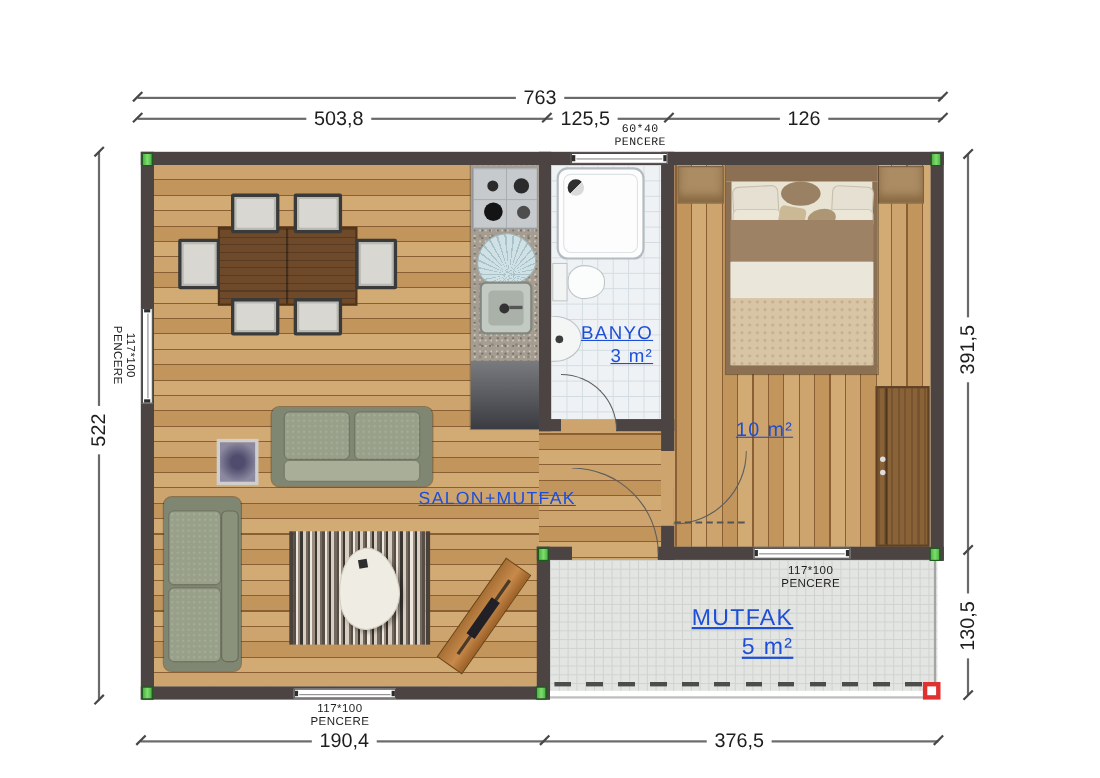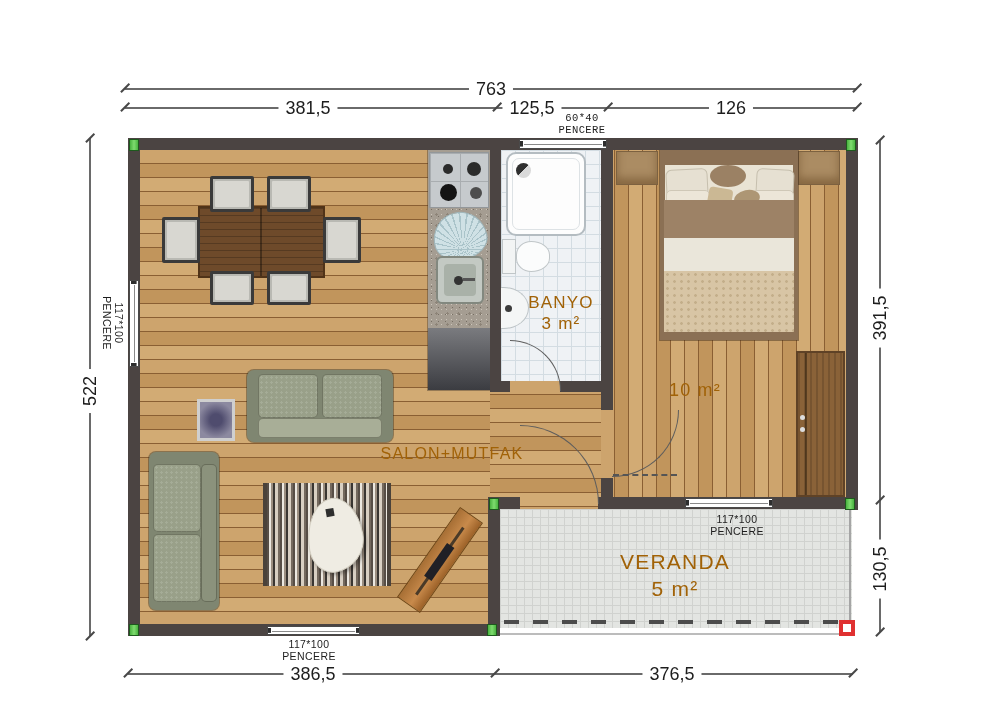--- a/index.html
+++ b/index.html
@@ -18,22 +18,22 @@
   .dlh::after{right:-6px;top:-1px;}
   .dlv::before{top:-1px;left:-5px;}
   .dlv::after{bottom:-1px;left:-5px;}
   .tick{position:absolute;}
   .dimlabel{position:absolute;transform:translate(-50%,-50%);background:#fff;padding:0 7px;
             font-size:18px;color:#1d1d1d;white-space:nowrap;}
   .dimlabel.rot{transform:translate(-50%,-50%) rotate(-90deg);}
   .winlabel{position:absolute;transform:translateX(-50%);text-align:center;font-size:10.5px;
             line-height:11.5px;letter-spacing:.4px;color:#1d1d1d;white-space:nowrap;}
   .winlabel.rot90{transform:translate(-50%,-50%) rotate(90deg);}
-  .roomlabel{position:absolute;transform:translateX(-50%);text-align:center;color:#a16207;
-             letter-spacing:1.2px;white-space:nowrap;z-index:40;}
+  .roomlabel{position:absolute;transform:translateX(-50%);text-align:right;color:#1d4ed8;
+             letter-spacing:1.2px;white-space:nowrap;z-index:40;text-decoration:underline;}
   
   .wall{position:absolute;background:#4b4442;z-index:20;}
   .floor-wood-h{position:absolute;z-index:5;background-color:#c79e66;background-image:
      repeating-linear-gradient(180deg,#cda46d 0px,#cda46d 13px,#8a5f33 13px,#8a5f33 14px,
         #c1955c 14px,#c1955c 27px,#8a5f33 27px,#8a5f33 28px,#d2ab74 28px,#d2ab74 41px,#8a5f33 41px,#8a5f33 42px),
      repeating-linear-gradient(90deg,rgba(90,55,15,.20) 0 1px,transparent 1px 53px);}
   .floor-wood-v{position:absolute;z-index:5;background-color:#c79e66;background-image:
      repeating-linear-gradient(90deg,#cda46d 0px,#cda46d 13px,#8a5f33 13px,#8a5f33 14px,
         #c1955c 14px,#c1955c 27px,#8a5f33 27px,#8a5f33 28px,#d2ab74 28px,#d2ab74 41px,#8a5f33 41px,#8a5f33 42px),
      repeating-linear-gradient(180deg,rgba(90,55,15,.20) 0 1px,transparent 1px 47px);}
@@ -80,35 +80,35 @@
 
 <div class="stage">
 
 
   <div class="dlh" style="left:125px;top:88px;width:732px;"></div>
   <div class="dimlabel" style="left:491px;top:89px;">763</div>
 
   <div class="dlh" style="left:125px;top:107px;width:732px;"></div>
   <div class="tick" style="left:491px;top:106px;"></div>
   <div class="tick" style="left:602px;top:106px;"></div>
-  <div class="dimlabel" style="left:308px;top:108px;">381,5</div>
+  <div class="dimlabel" style="left:308px;top:108px;">503,8</div>
   <div class="dimlabel" style="left:532px;top:108px;">125,5</div>
   <div class="dimlabel" style="left:731px;top:108px;">126</div>
 
   <div class="dlv" style="left:89px;top:138px;height:498px;"></div>
   <div class="dimlabel rot" style="left:90px;top:391px;">522</div>
 
   <div class="dlv" style="left:879px;top:140px;height:492px;"></div>
   <div class="tick" style="left:874px;top:499px;"></div>
   <div class="dimlabel rot" style="left:880px;top:318px;">391,5</div>
   <div class="dimlabel rot" style="left:880px;top:569px;">130,5</div>
 
   <div class="dlh" style="left:128px;top:673px;width:725px;"></div>
   <div class="tick" style="left:489px;top:672px;"></div>
-  <div class="dimlabel" style="left:313px;top:674px;">386,5</div>
+  <div class="dimlabel" style="left:313px;top:674px;">190,4</div>
   <div class="dimlabel" style="left:672px;top:674px;">376,5</div>
 
   <div class="winlabel" style="left:582px;top:113px;font-family:Liberation Mono, monospace;">
     <div>60*40</div>
     <div>PENCERE</div>
   </div>
   <div class="winlabel rot90" style="left:112px;top:323px;">
     <div>117*100</div>
     <div>PENCERE</div>
   </div>
@@ -259,17 +259,17 @@
     <div>BANYO</div>
     <div>3 m²</div>
   </div>
   <div class="roomlabel" style="left:695px;top:379px;font-size:18px;line-height:23px;">
     <div>10 m²</div>
   </div>
   <div class="roomlabel" style="left:452px;top:442px;font-size:16px;line-height:23px;">
     <div>SALON+MUTFAK</div>
   </div>
   <div class="roomlabel" style="left:675px;top:548px;font-size:21px;line-height:27px;">
-    <div>VERANDA</div>
+    <div>MUTFAK</div>
     <div>5 m²</div>
   </div>
 
 </div>
 
 </body></html>

